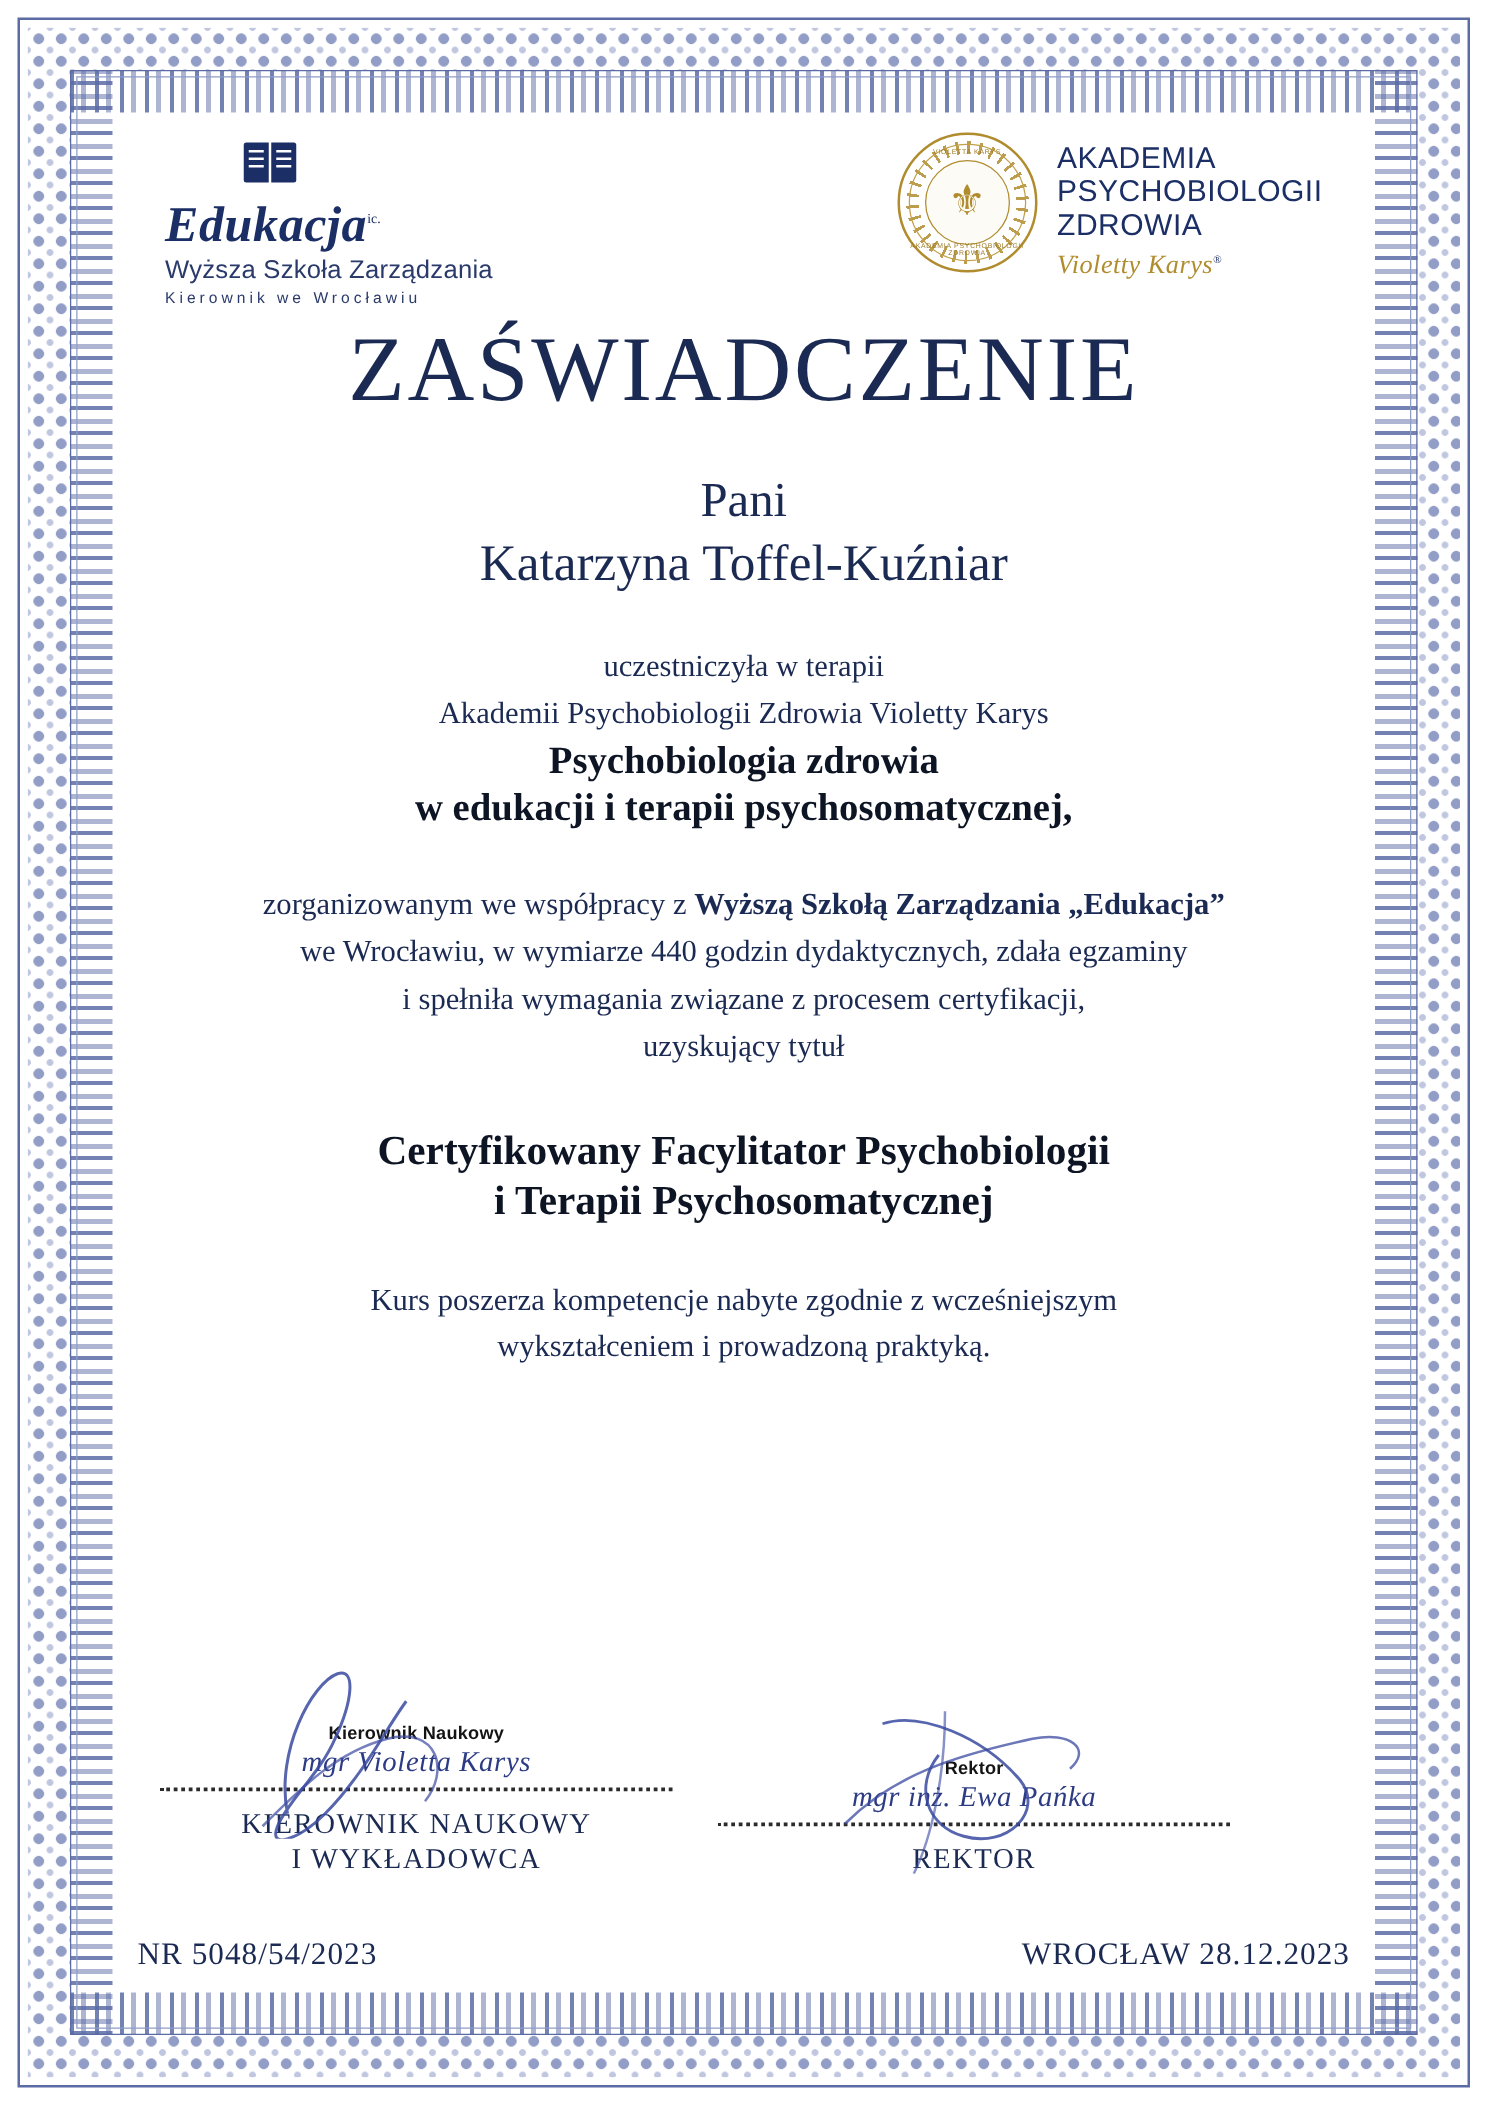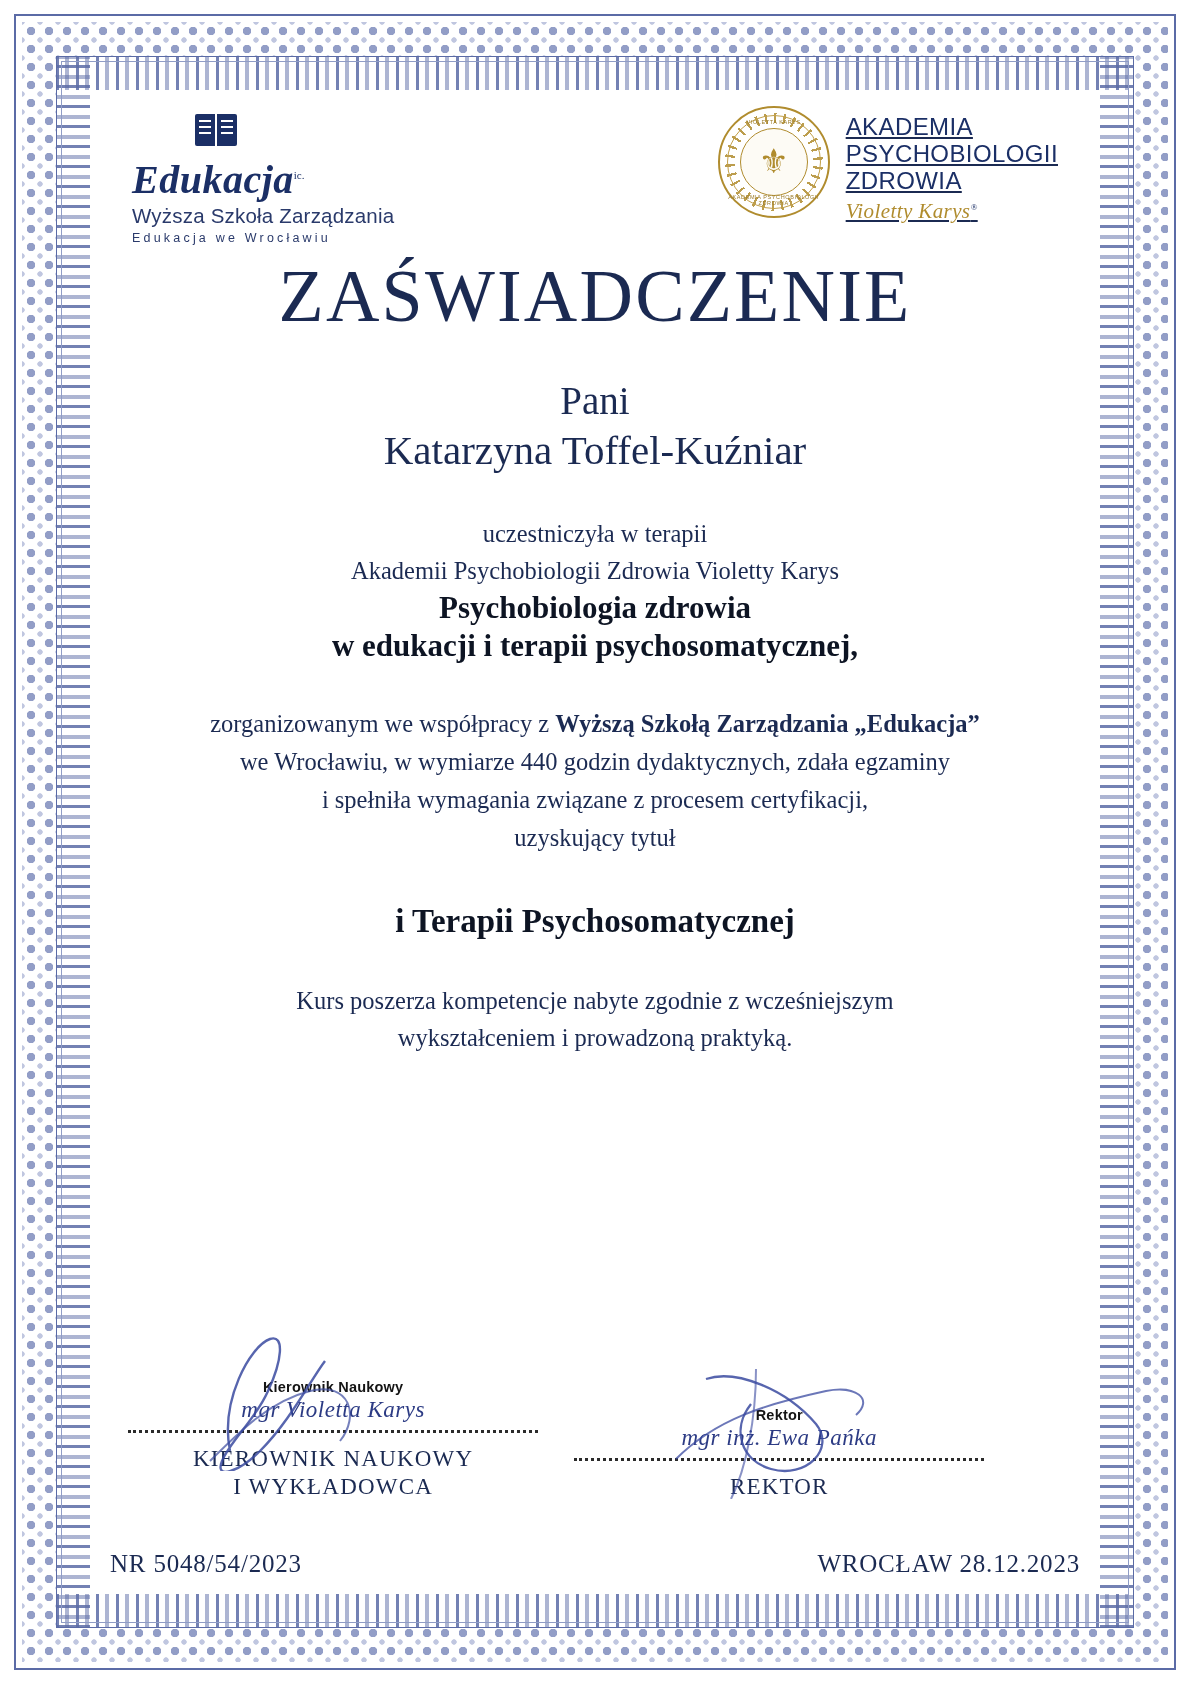--- a/index.html
+++ b/index.html
@@ -242,21 +242,20 @@
     font-family: "Liberation Sans", sans-serif;
     font-size: 5.5px;
     letter-spacing: 0.6px;
     color: #9b7b28;
   }
   .seal .seal-top-text { top: 13px; }
   .seal .seal-bottom-text { bottom: 12px; }
 
   .akademia-block {
     padding-top: 8px;
-    text-decoration: underline;
   }
   .akademia-line {
     font-family: "Liberation Sans", sans-serif;
     font-size: 24px;
     letter-spacing: 0.4px;
     color: #1b2f66;
     line-height: 1.12;
     font-weight: 500;
   }
   .akademia-sig {
@@ -430,21 +429,21 @@
         <div class="logo-left-top">
           <div class="book-mark">
             <div class="b1"></div>
               <div class="b2"></div>
             <div class="bl"></div>
               <div class="br"></div>
           </div>
           <div class="edukacja-word"><span>Edukacja</span><span class="edu-sup">ic.</span></div>
         </div>
         <div class="logo-left-sub1">Wyższa Szkoła Zarządzania</div>
-        <div class="logo-left-sub2">Edukacja we Wrocławiu</div>
+        <div class="logo-left-sub2">Kierownik we Wrocławiu</div>
       </div>
 
       <div class="logo-right">
         <div class="seal">
           <div class="ring-outer"></div>
           <div class="star"></div>
           <div class="ring-mid"></div>
           <div class="ring-in"></div>
           <div class="tree">⚜</div>
           <div class="seal-top-text">VIOLETTA KARYS</div>
@@ -473,20 +472,21 @@
     </div>
 
     <div class="org-block">
       <div class="line-normal"><span>zorganizowanym we współpracy z </span><b>Wyższą Szkołą Zarządzania „Edukacja”</b></div>
       <div class="line-normal">we Wrocławiu, w wymiarze 440 godzin dydaktycznych, zdała egzaminy</div>
       <div class="line-normal">i spełniła wymagania związane z procesem certyfikacji,</div>
       <div class="line-normal">uzyskujący tytuł</div>
     </div>
 
     <div class="award-title">
+      <div>Certyfikowany Facylitator Psychobiologii</div>
       <div>i Terapii Psychosomatycznej</div>
     </div>
 
     <div class="closing">
       <div class="line-normal">Kurs poszerza kompetencje nabyte zgodnie z wcześniejszym</div>
       <div class="line-normal">wykształceniem i prowadzoną praktyką.</div>
     </div>
 
     <div class="signatures">
 

